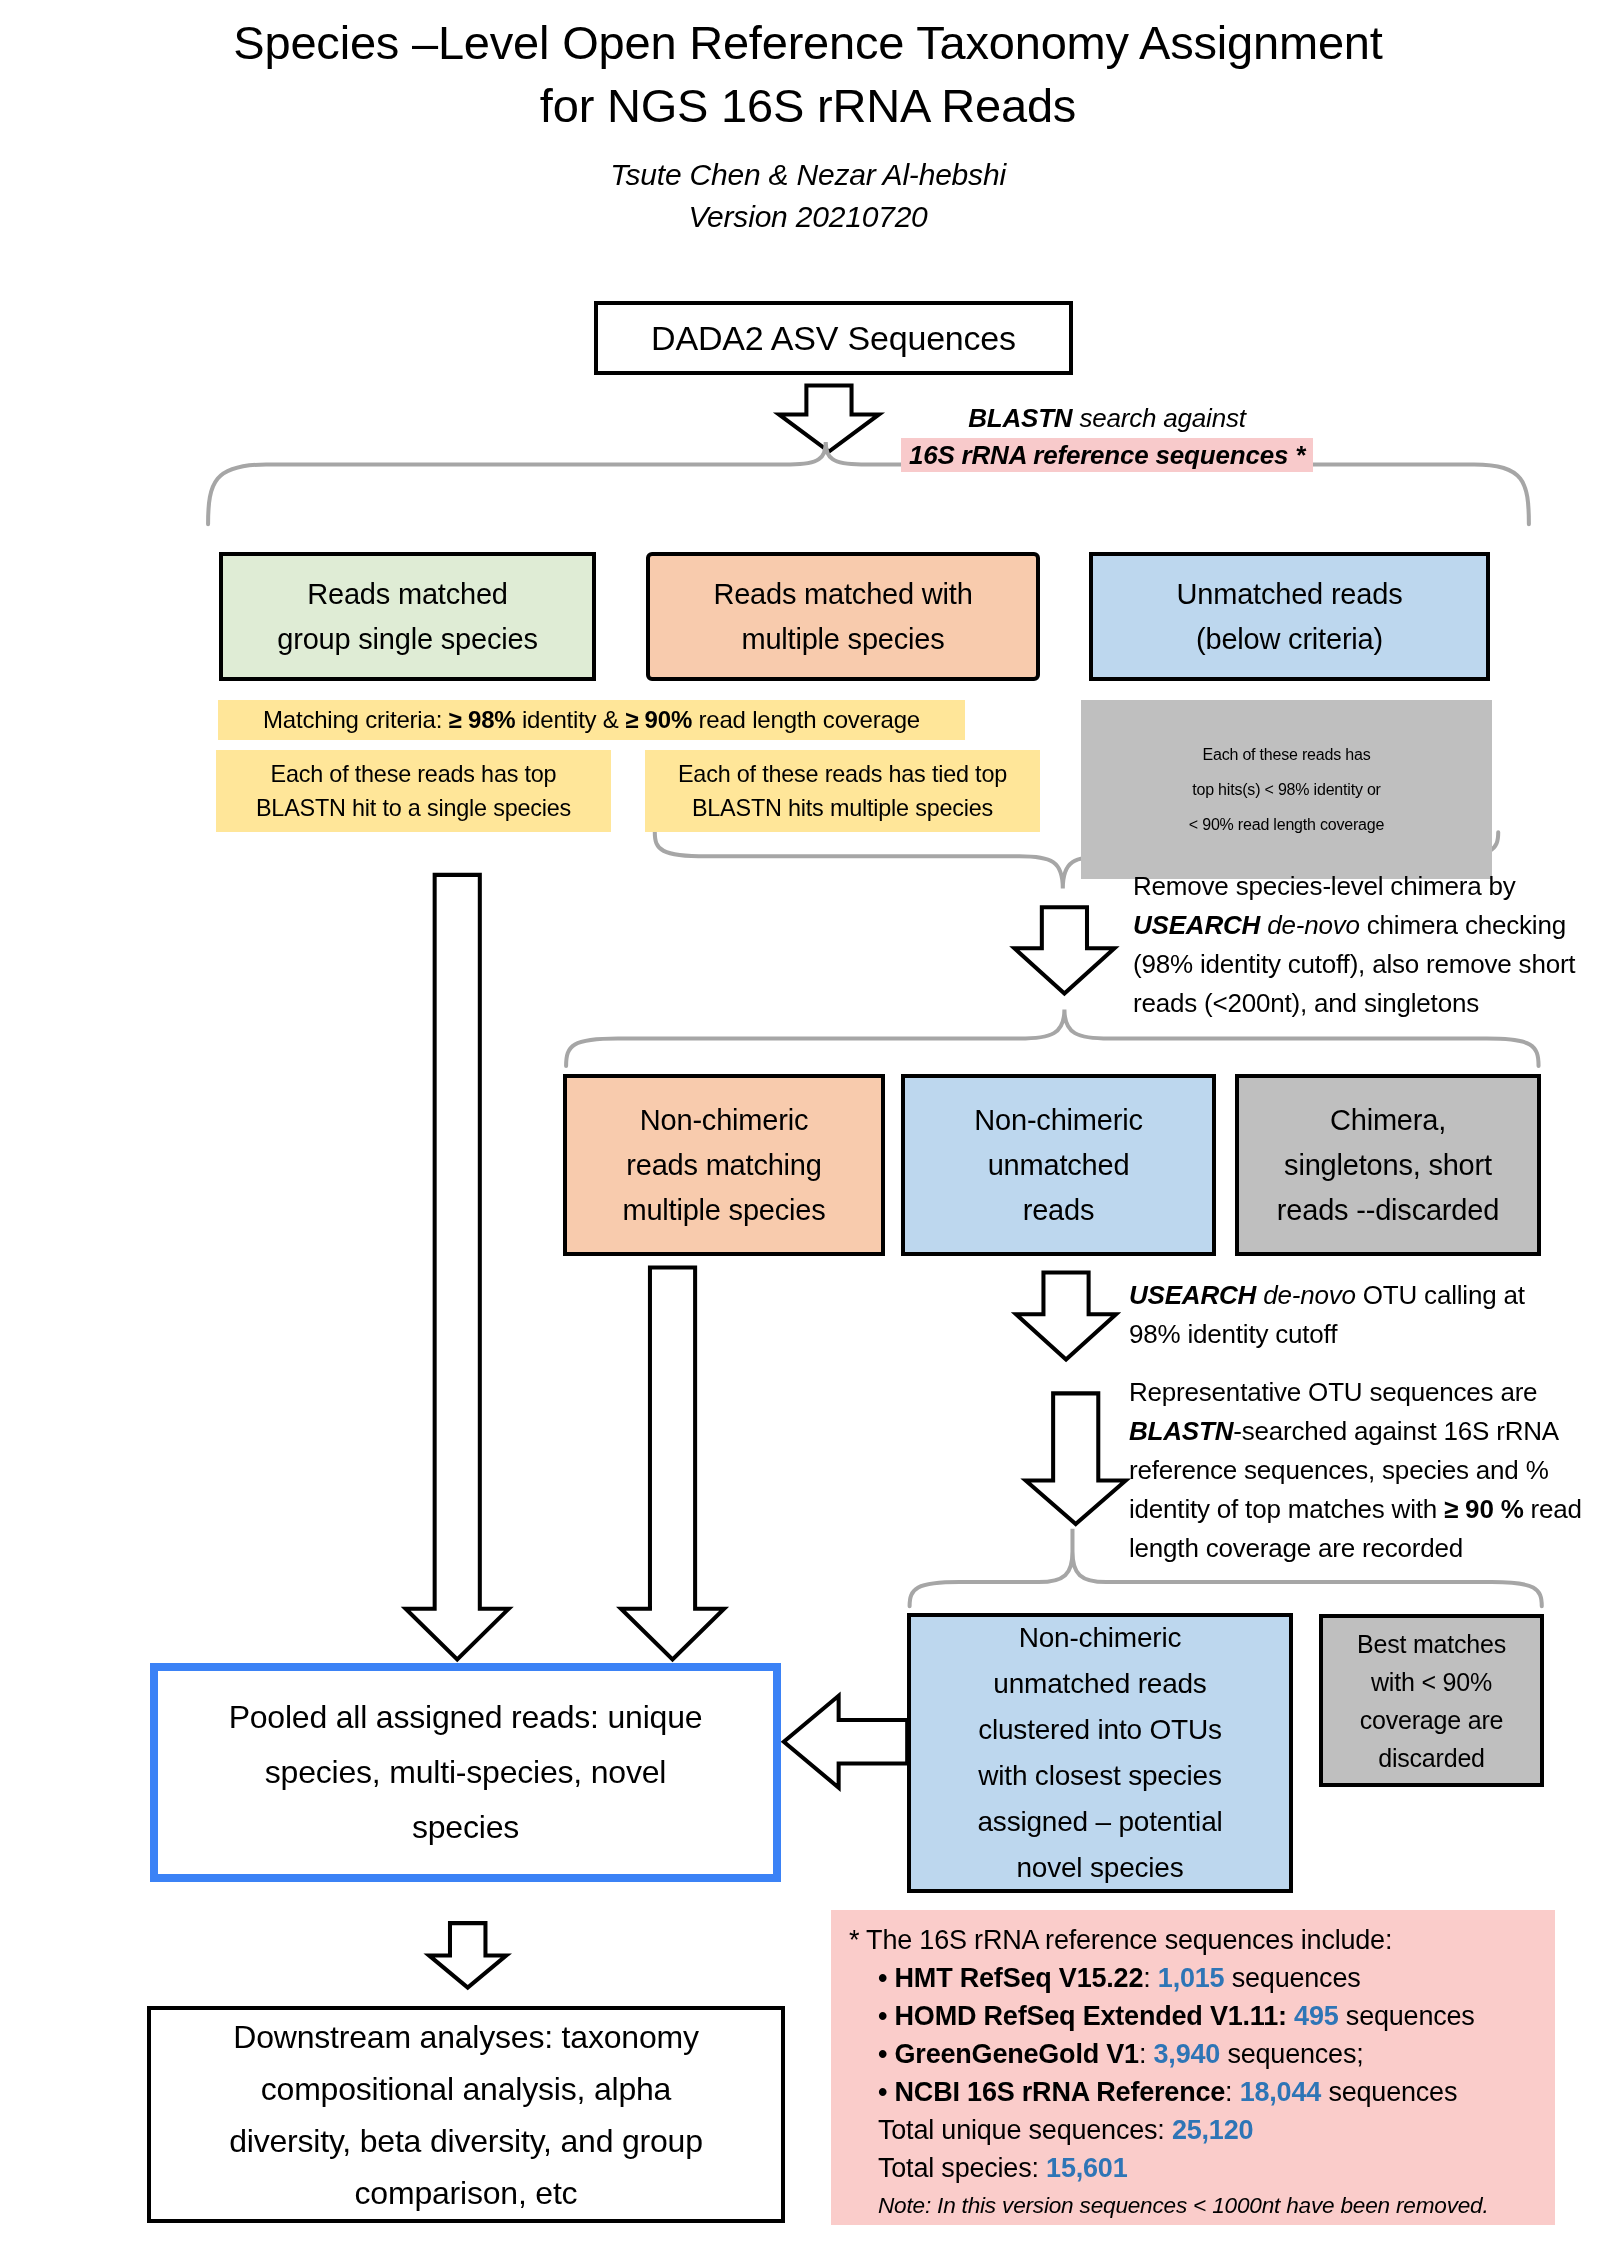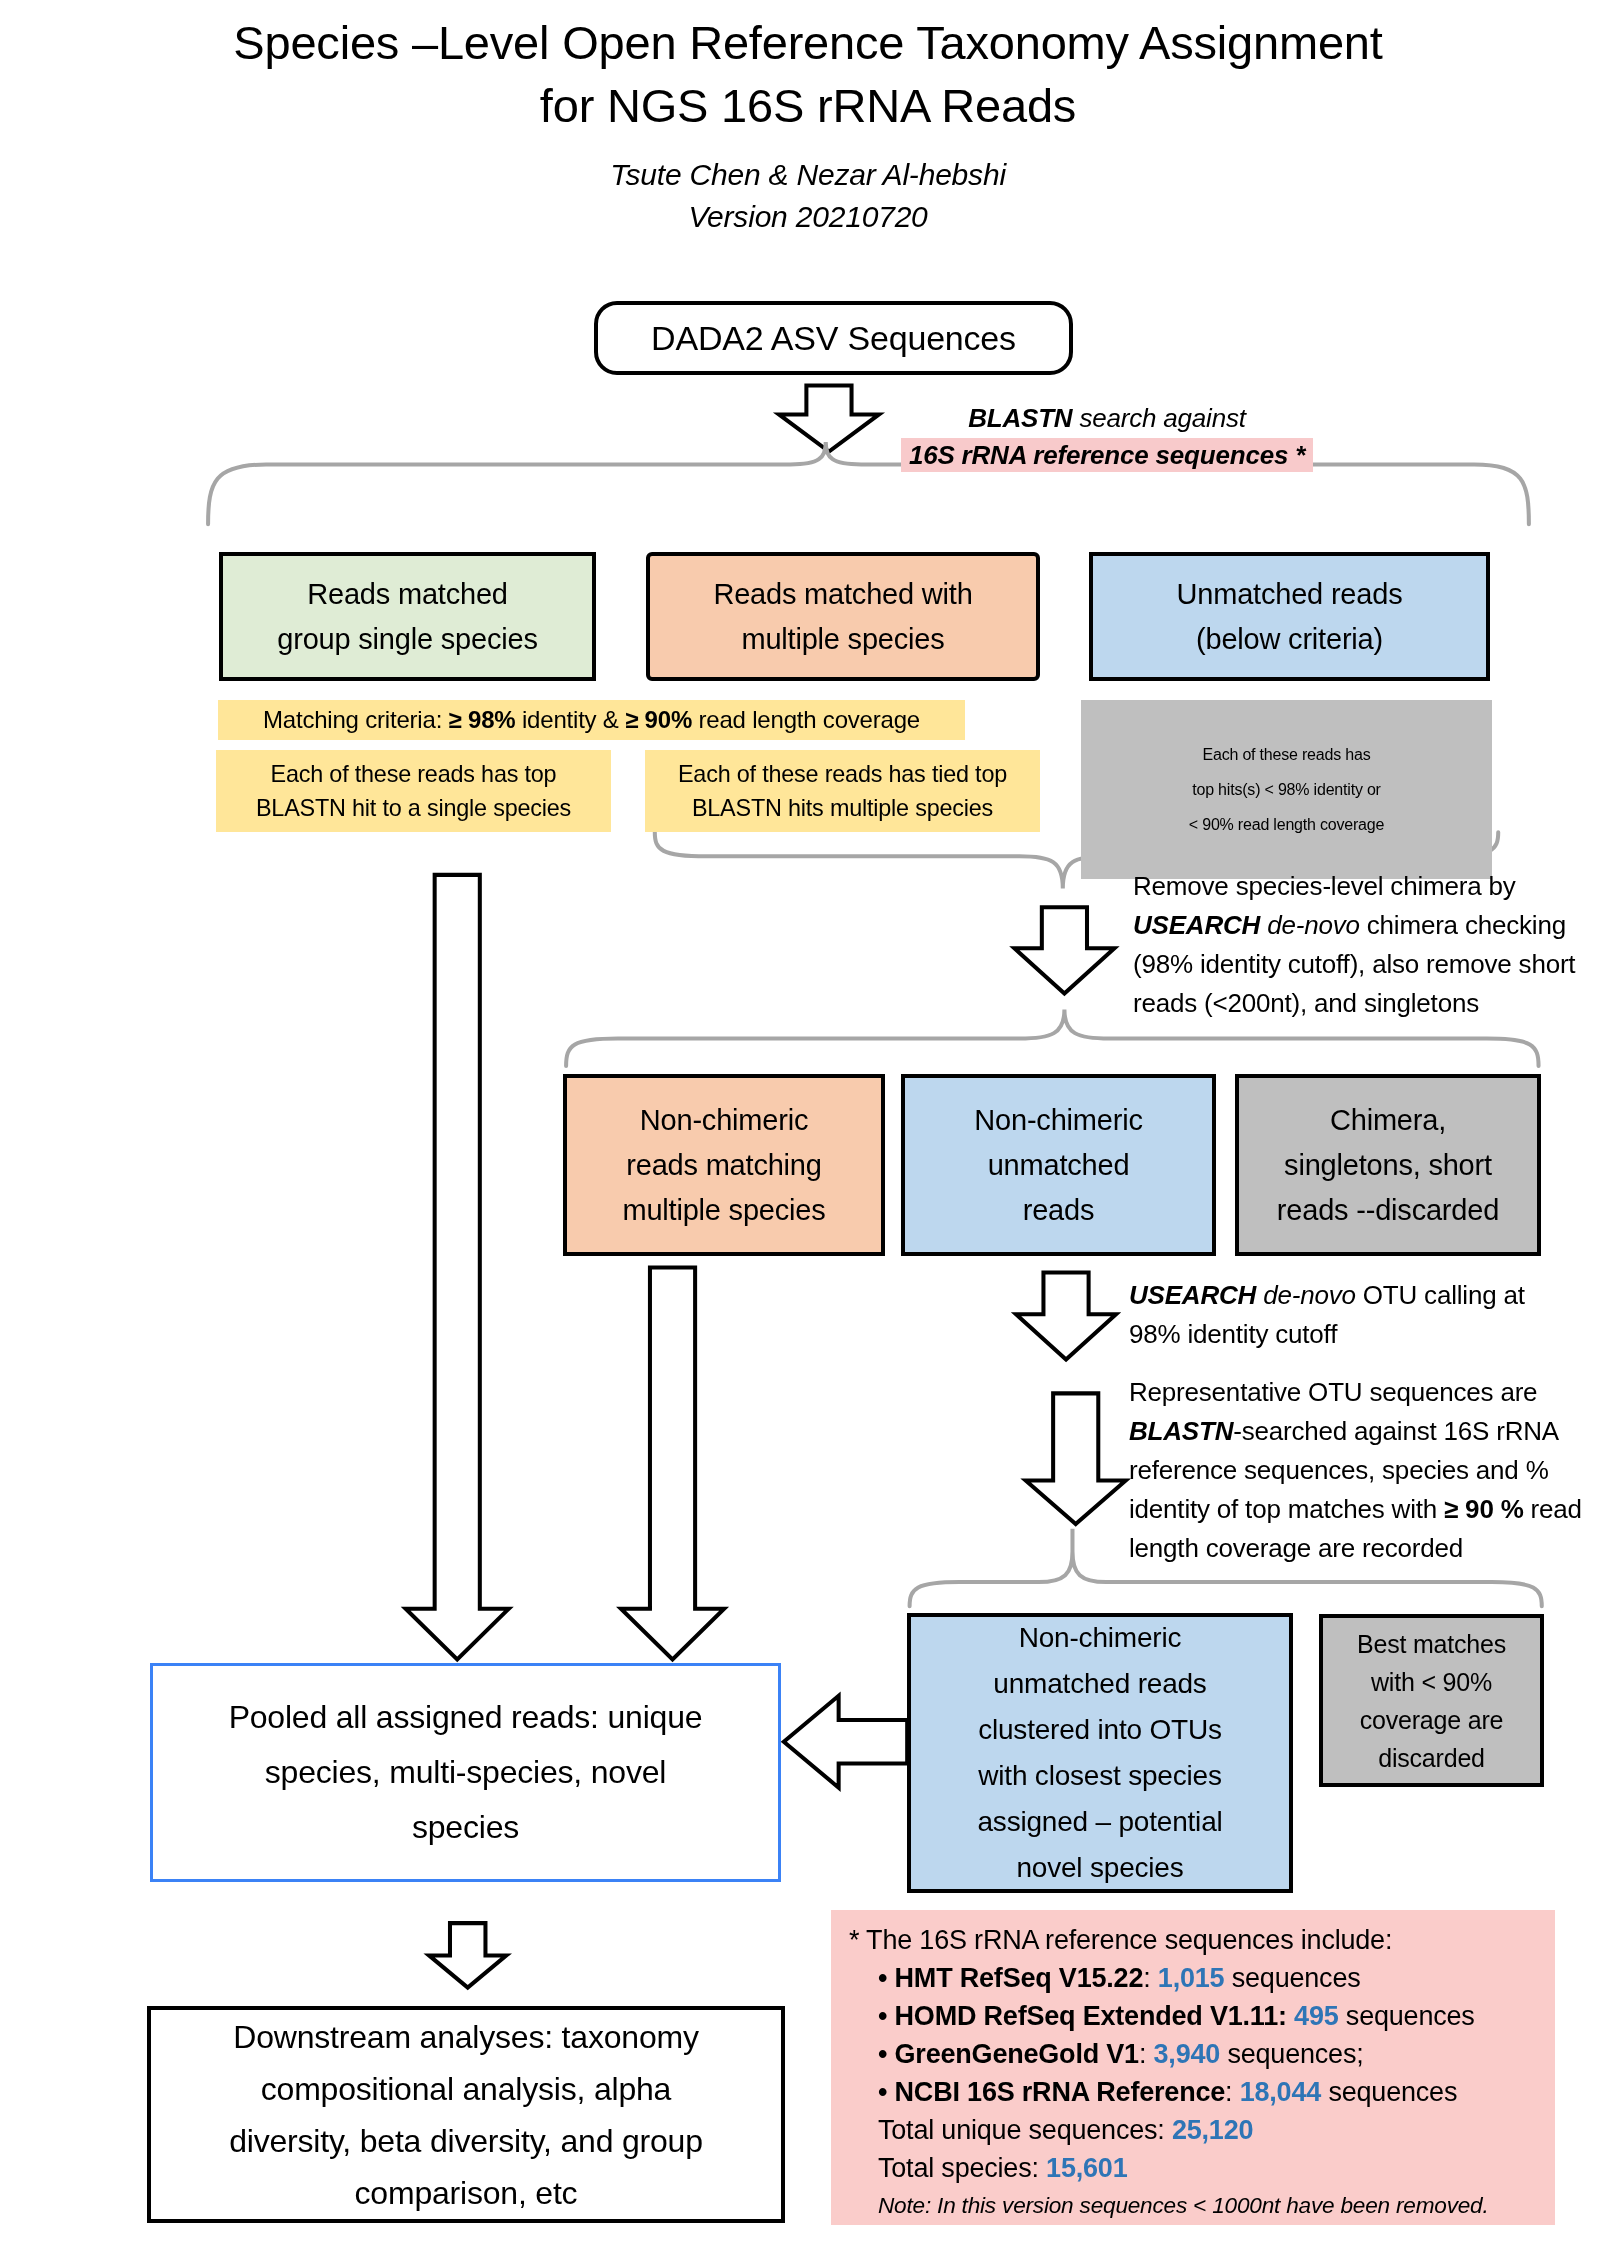--- a/index.html
+++ b/index.html
@@ -8,35 +8,35 @@
   #shapes{position:absolute;left:0;top:0;width:1616px;height:2261px;pointer-events:none;}
   .abs{position:absolute;box-sizing:border-box;}
   .center{display:flex;align-items:center;justify-content:center;text-align:center;}
   .pre{white-space:pre-line;}
   
   .title{left:0;right:0;top:11.3px;font-size:47px;line-height:63px;text-align:center;font-weight:500;}
   .authors{left:0;right:0;top:158px;font-size:30px;font-style:italic;text-align:center;}
   .version{left:0;right:0;top:200px;font-size:30px;font-style:italic;text-align:center;}
   
   .box{border:4px solid #000;}
-  .dada2{left:594px;top:301px;width:479px;height:74px;font-size:34px;border-radius:23px;}
+  .dada2{left:594px;top:301px;width:479px;height:74px;font-size:34px;}
   .blastn-note{left:887px;top:400px;width:440px;text-align:center;font-size:26px;line-height:37px;font-style:italic;}
   .hl-pink{background:#f8cacb;padding:2.4px 8px;font-weight:bold;}
   .r1{top:552px;height:129px;font-size:29px;line-height:45px;}
   .b-green{background:#dfecd5;}
   .b-orange{background:#f8cbad;}
   .b-blue{background:#bdd7ee;}
   .b-gray{background:#bfbfbf;}
   .b-yellow{background:#ffe699;}
   .criteria{left:218px;top:700px;width:747px;height:40px;font-size:24px;}
   .ynote{top:750px;height:82px;font-size:23.4px;line-height:34px;}
   .gnote{left:1081px;top:700px;width:411px;height:179px;font-size:16px;line-height:35px;}
   .sidetext{font-size:26px;line-height:39px;text-align:left;}
   .r2{top:1074px;height:182px;font-size:29px;line-height:45px;}
-  .pooled{left:150px;top:1663px;width:631px;height:219px;border:3px solid #3b82f6;font-size:32px;line-height:55px;background:#fff;}
+  .pooled{left:150px;top:1663px;width:631px;height:219px;border:8px solid #3b82f6;font-size:32px;line-height:55px;background:#fff;}
   .otu-box{left:907px;top:1613px;width:386px;height:280px;font-size:28px;line-height:46px;}
   .best-box{left:1319px;top:1614px;width:225px;height:173px;font-size:25px;line-height:38px;}
   .downstream{left:147px;top:2006px;width:638px;height:217px;font-size:32px;line-height:52px;background:#fff;}
   
   .refpanel{left:831px;top:1910px;width:724px;height:315px;background:#faccca;font-size:27px;line-height:38px;padding:11.3px 16px 0 18px;}
   .refrow{margin-left:29px;}
   .refpanel .b{font-weight:bold;}
   .refpanel .num{font-weight:bold;color:#2e75b6;}
   .refnote{font-size:22.6px;font-style:italic;margin-left:29px;}
   .bi{font-weight:bold;font-style:italic;}

